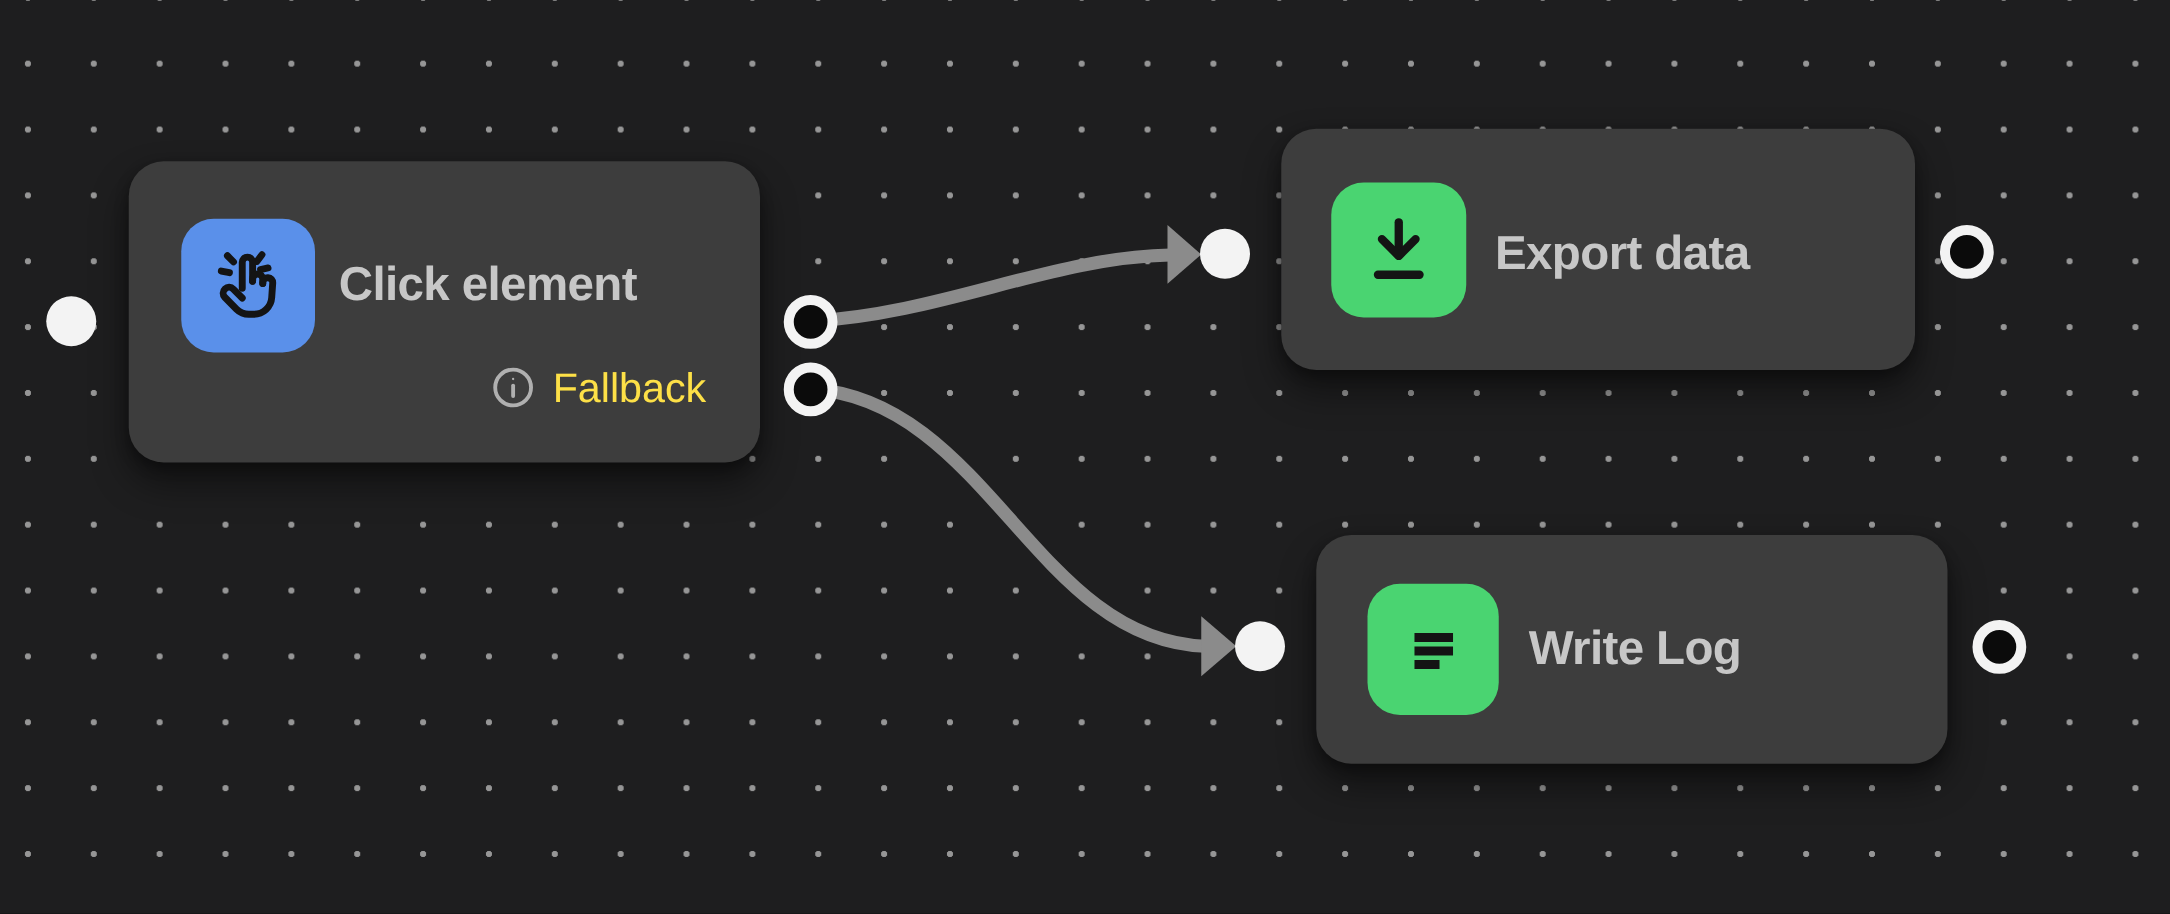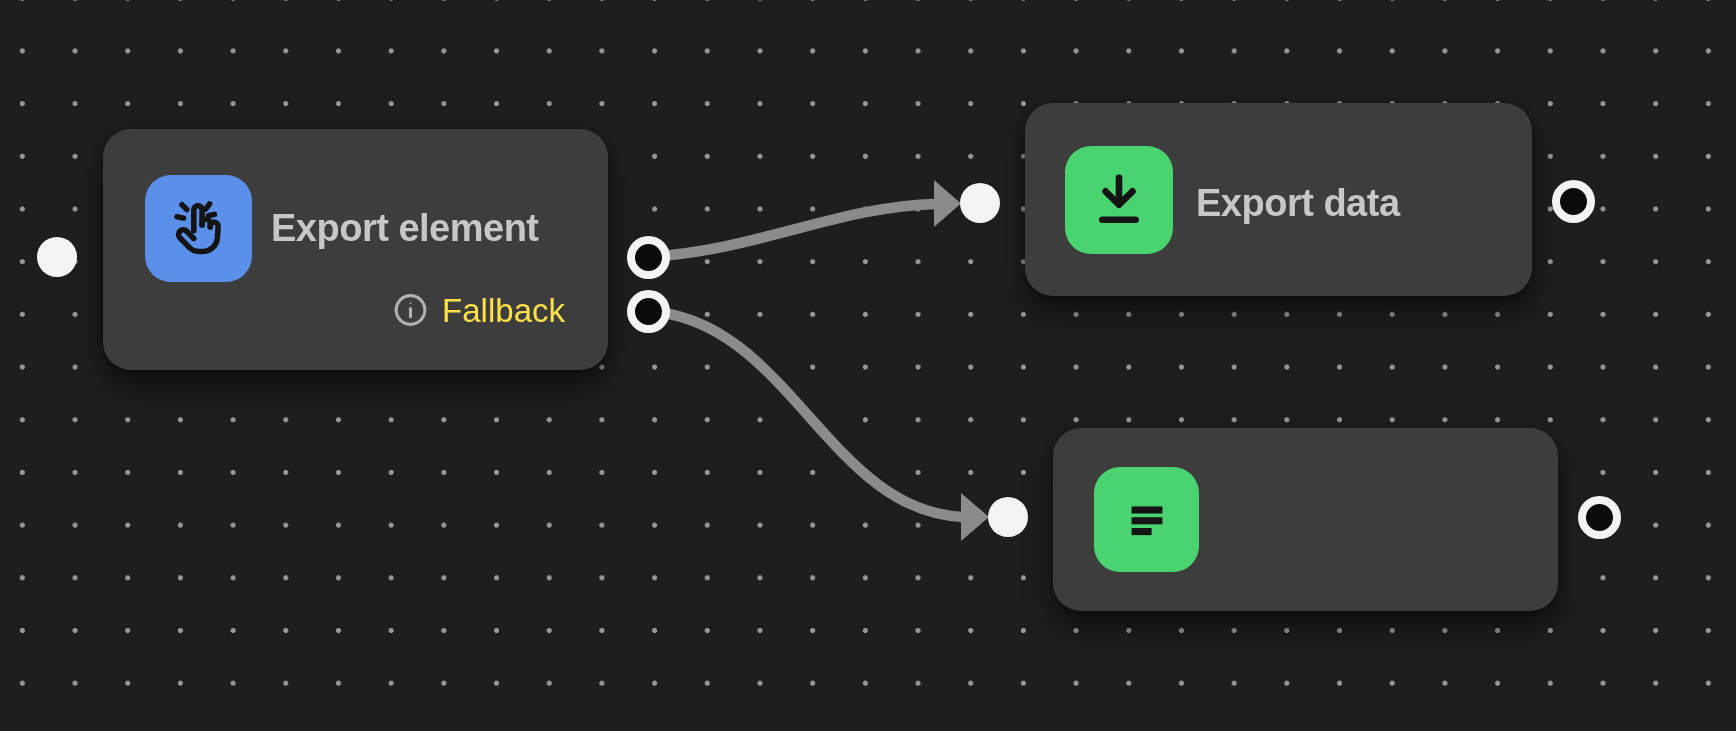--- a/index.html
+++ b/index.html
@@ -62,21 +62,21 @@
       <svg width="78" height="78" viewBox="0 0 48 48" fill="none" stroke="#141414" stroke-width="3.4" stroke-linecap="round" stroke-linejoin="round">
         <path d="M13.5 9 L16.5 12"></path>
         <path d="M10.5 16.5 L14.5 17.3"></path>
         <path d="M30.5 8.5 L28 11.8"></path>
         <path d="M33.5 15 L29.8 15.8"></path>
         <path d="M20.8 25 V12.2 a2.55 2.55 0 0 1 5.1 0 V21.5"></path>
         <path d="M25.9 21.5 v-1 a2.5 2.5 0 0 1 5 0 v2.2"></path>
         <path d="M30.9 22.7 v-.6 a2.45 2.45 0 0 1 4.9 .3 l-.5 7.2 a8.8 8.8 0 0 1-8.8 8.2 h-2.4 a8.6 8.6 0 0 1-6.1-2.5 l-5.8-5.9 a2.9 2.9 0 0 1 .1-4.1 a2.95 2.95 0 0 1 4.1 .1 l4.4 4.4"></path>
       </svg>
     </div>
-    <div class="node-title" style="left:168px;top:99px;">Export element</div>
+    <div class="node-title" style="left:168px;top:99px;">Click element</div>
     <div class="badge-row" style="right:43px;top:181px;">
       <svg width="37" height="37" viewBox="0 0 24 24" fill="none" stroke="#b0b0b0" stroke-width="2" stroke-linecap="round">
         <circle cx="12" cy="12" r="9.3"></circle>
         <line x1="12" y1="11" x2="12" y2="16.4"></line>
         <circle cx="12" cy="7.6" r="0.6" fill="#b0b0b0" stroke="none"></circle>
       </svg>
       <span class="badge-label">Fallback</span>
     </div>
   </div>
 
@@ -92,20 +92,21 @@
   </div>
 
   <div class="node" style="left:1053px;top:428px;width:505px;height:183px;">
     <div class="node-icon icon-green" style="left:41px;top:39px;width:105px;height:105px;">
       <svg width="74" height="74" viewBox="0 0 48 48" fill="none" stroke="#141414" stroke-width="4.6" stroke-linecap="butt">
         <path d="M14 17.5 H34"></path>
         <path d="M14 24.5 H34"></path>
         <path d="M14 31.5 H27"></path>
       </svg>
     </div>
+    <div class="node-title" style="left:170px;top:91px;">Write Log</div>
   </div>
 
   <div class="port port-solid" style="left:37px;top:237px;"></div>
   <div class="port port-ring" style="left:626.5px;top:235.5px;"></div>
   <div class="port port-ring" style="left:626.5px;top:289.5px;"></div>
   <div class="port port-solid" style="left:960px;top:183px;"></div>
   <div class="port port-ring" style="left:1551.5px;top:179.5px;"></div>
   <div class="port port-solid" style="left:988px;top:497px;"></div>
   <div class="port port-ring" style="left:1577.5px;top:495.5px;"></div>
 

